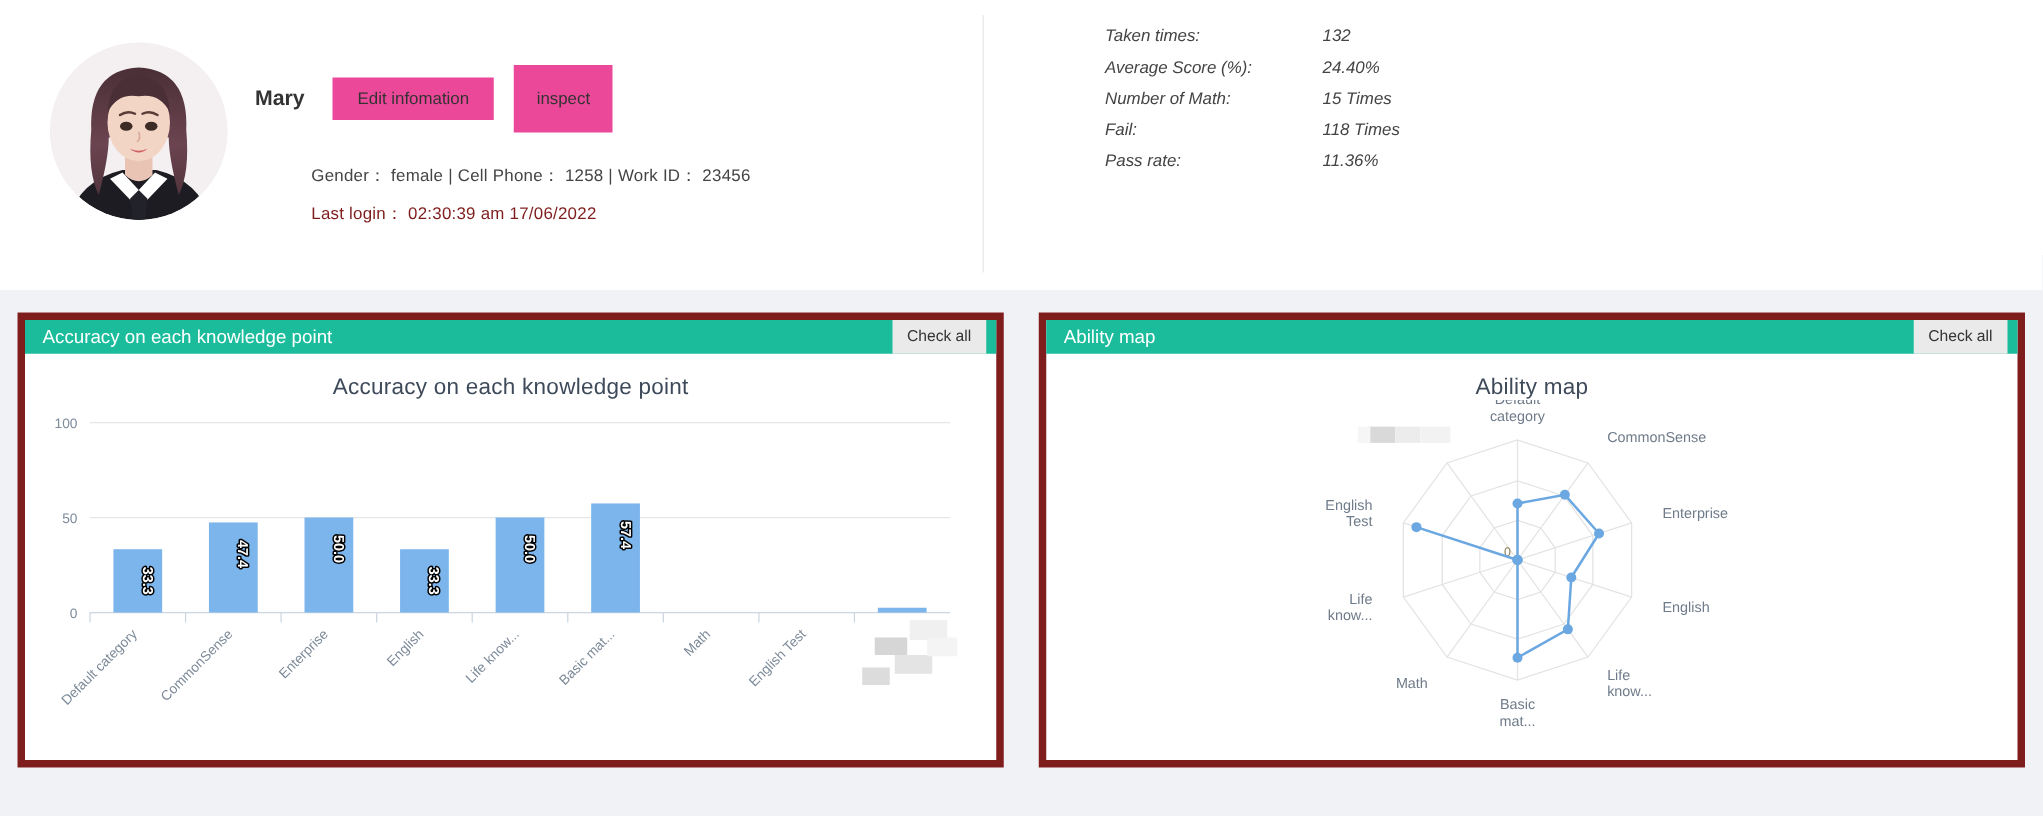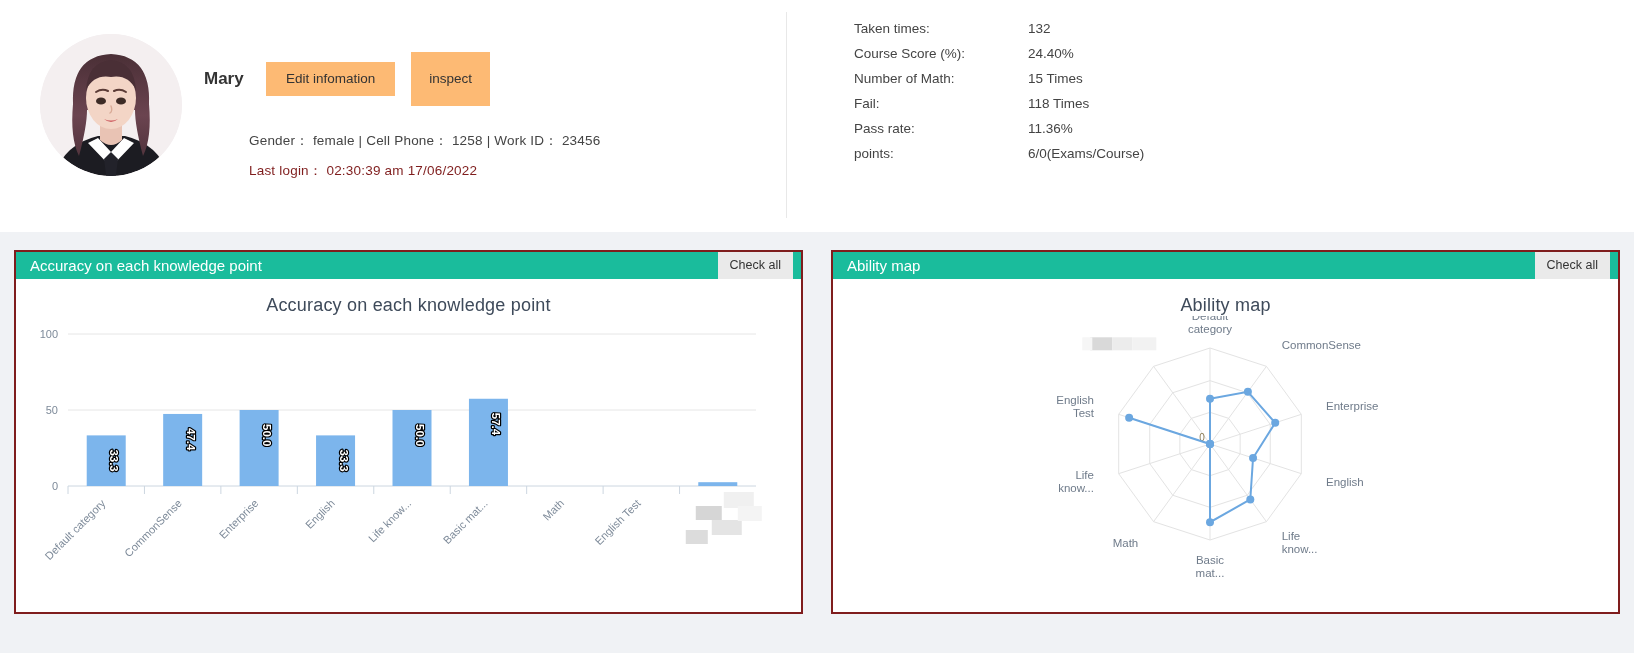--- a/index.html
+++ b/index.html
@@ -35,21 +35,21 @@
     position: relative;
   }
   .avatar svg { display: block; width: 142px; height: 142px; }
   .profile-info { padding-left: 22px; padding-top: 18px; }
   .name-row { display: flex; align-items: center; gap: 16px; }
   .uname {
     font-size: 17px; font-weight: bold; color: #333;
     min-width: 46px;
   }
   .btn-gray {
-    background: #fdba74;
+    background: #ec4899;
     border: none;
     color: #333;
     font-size: 13.5px;
     padding: 10px 20px;
     cursor: pointer;
     font-family: "Liberation Sans", sans-serif;
     line-height: 1;
   }
   .btn-gray.narrow { padding: 20px 18px; }
   .meta-line {
@@ -66,21 +66,21 @@
 
   .v-divider {
     position: absolute;
     left: 786px; top: 12px;
     width: 1px; height: 206px;
     background: #e8e8e8;
   }
 
   .stats {
     position: absolute;
-    left: 854px; top: 22px;
+    left: 884px; top: 22px; font-style: italic;
   }
   .stat-row {
     display: flex;
     font-size: 13.5px;
     color: #444;
     margin-bottom: 11px;
     line-height: 14px;
   }
   .stat-label { width: 174px; }
   .stat-value { }
@@ -88,21 +88,21 @@
   .gap-strip { height: 18px; background: #f0f2f5; }
 
   
   .cards {
     display: flex;
     gap: 28px;
     padding: 0 14px;
   }
   .card {
     flex: 1 1 0;
-    border: 2px solid #7f1d1d;
+    border: 6px solid #7f1d1d;
     background: #fff;
     height: 364px;
     display: flex;
     flex-direction: column;
   }
   .card-header {
     background: #1abc9c;
     height: 38px;
     display: flex;
     align-items: center;
@@ -209,38 +209,34 @@
     </div>
 
     <div class="v-divider"></div>
 
     <div class="stats">
       <div class="stat-row">
         <span class="stat-label">Taken times:</span>
         <span class="stat-value">132</span>
       </div>
       <div class="stat-row">
-        <span class="stat-label">Course Score (%):</span>
+        <span class="stat-label">Average Score (%):</span>
         <span class="stat-value">24.40%</span>
       </div>
       <div class="stat-row">
         <span class="stat-label">Number of Math:</span>
         <span class="stat-value">15 Times</span>
       </div>
       <div class="stat-row">
         <span class="stat-label">Fail:</span>
         <span class="stat-value">118 Times</span>
       </div>
       <div class="stat-row">
         <span class="stat-label">Pass rate:</span>
         <span class="stat-value">11.36%</span>
-      </div>
-      <div class="stat-row">
-        <span class="stat-label">points:</span>
-        <span class="stat-value">6/0(Exams/Course)</span>
       </div>
     </div>
   </div>
 
   <div class="gap-strip"></div>
 
   <div class="cards">
 
     <div class="card">
       <div class="card-header">

